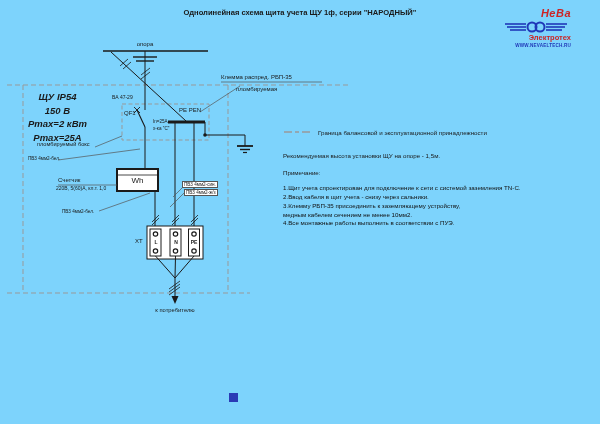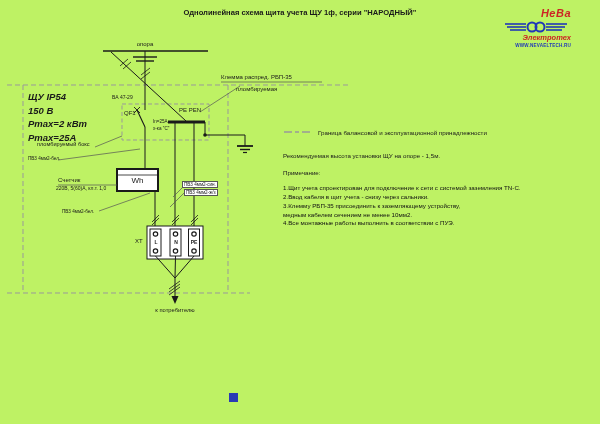--- a/index.html
+++ b/index.html
@@ -1,30 +1,30 @@
 <!DOCTYPE html>
 <html><head>
 <meta charset="utf-8">
 <style>
   html,body{margin:0;padding:0;background:#fff;}
   #page{
-    position:relative;width:600px;height:424px;background:#bef264;overflow:hidden;
+    position:relative;width:600px;height:424px;background:#7dd3fc;overflow:hidden;
     font-family:"Liberation Sans","DejaVu Sans",sans-serif;color:#111;
   }
-  .lbl{position:absolute;white-space:nowrap;font-size:6px;line-height:1.15;color:#1a1a1a;}
+  .lbl{position:absolute;white-space:nowrap;font-size:6px;line-height:1.15;color:#1a1a1a;text-align:center;}
   .title{left:0;right:0;top:9px;text-align:center;font-size:7.6px;font-weight:bold;}
   .specs{left:28px;top:90px;font-style:italic;font-weight:bold;font-size:9.5px;line-height:13.5px;}
   .small{font-size:5px;}
   .tiny{font-size:4.6px;}
   .boxed{border:0.5px solid #555;background:#fff;padding:0 1px;font-size:4.6px;}
   .term{width:12px;text-align:center;font-size:5px;font-weight:bold;}
   .note-line{position:absolute;left:283px;font-size:6.2px;white-space:nowrap;}
   .logo{position:absolute;left:501px;top:7px;width:70px;text-align:right;}
   .logo-neva{font-size:11px;font-weight:bold;font-style:italic;letter-spacing:0.5px;}
-  .logo-el{font-size:7.5px;font-weight:bold;font-style:italic;margin-top:-1px;}
+  .logo-el{font-size:7.5px;font-weight:bold;margin-top:-1px;}
   .logo-www{font-size:4.6px;font-weight:bold;margin-top:1px;letter-spacing:0.2px;}
   svg{position:absolute;left:0;top:0;}
 </style>
 </head>
 <body>
 
 <div id="page">
 
   <svg width="600" height="424" viewBox="0 0 600 424">
 

